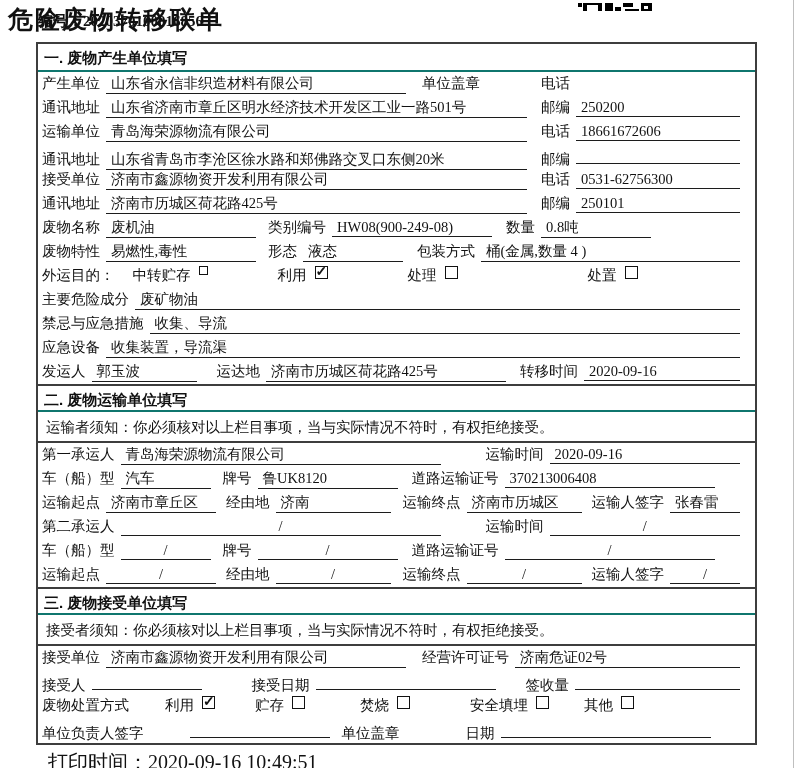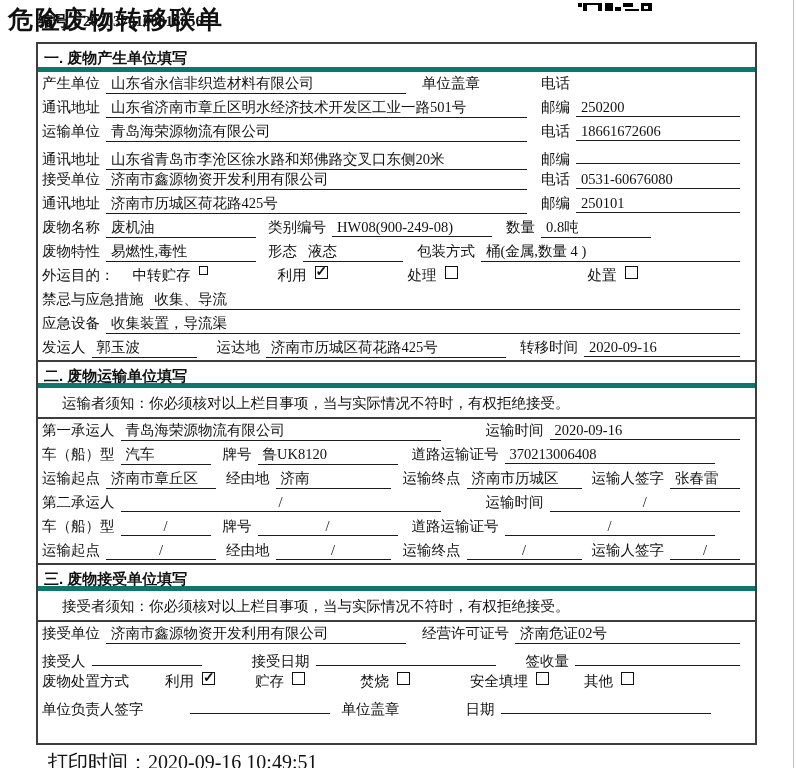--- a/index.html
+++ b/index.html
@@ -12,23 +12,23 @@
   .doc-no { position:absolute; left:38px; top:12px; font-size:15px; white-space:nowrap;font-weight:bold; }
   .doc-title { position:absolute; left:8px; top:3px; width:100%; font-size:25px; font-weight:bold;
                font-family:"Liberation Sans","DejaVu Sans",sans-serif; letter-spacing:2px; }
   .qr-frag { position:absolute; left:578px; top:0; width:74px; height:11px; overflow:hidden; }
 
   
   .form { position:absolute; left:36px; top:42px; width:721px; height:703px;
           border:2px solid #3d3d3d; background:#fff; font-size:14.5px; }
   .sec-title { height:28px; line-height:27px; padding-left:6px; font-weight:bold; font-size:15px;
                font-family:"Liberation Sans","DejaVu Sans",sans-serif;
-               border-bottom:5px solid #0f766e; }
+               border-bottom:2px solid #0f766e; }
   .sec-top { border-top:2px solid #3d3d3d; }
-  .notice { height:31px; line-height:30px; padding-left:24px; border-bottom:2px solid #3d3d3d; white-space:nowrap; }
+  .notice { height:31px; line-height:30px; padding-left:8px; border-bottom:2px solid #3d3d3d; white-space:nowrap; }
 
   .row { display:flex; align-items:baseline; height:24px; padding:2px 15px 0 4px; white-space:nowrap; }
   .lbl { white-space:nowrap; margin-right:6px; flex:0 0 auto; }
   .u { border-bottom:1px solid #1c1c1c; padding:0 5px; white-space:nowrap; overflow:hidden; flex:0 0 auto; min-height:18px; }
   .grow { flex:1 1 0 !important; min-width:0; }
   .c { text-align:center; }
   .left { width:499px; display:flex; align-items:baseline; flex:0 0 auto; }
   .left .u.grow { margin-right:14px; }
   .right { flex:1 1 0; display:flex; align-items:baseline; min-width:0; }
 
@@ -117,21 +117,21 @@
       </div>
     </div>
 
     <div class="row">
       <div class="left">
         <span class="lbl">接受单位</span>
         <span class="u grow">济南市鑫源物资开发利用有限公司</span>
       </div>
       <div class="right">
         <span class="lbl">电话</span>
-        <span class="u grow">0531-60676080</span>
+        <span class="u grow">0531-62756300</span>
       </div>
     </div>
 
     <div class="row">
       <div class="left">
         <span class="lbl">通讯地址</span>
         <span class="u grow">济南市历城区荷花路425号</span>
       </div>
       <div class="right">
         <span class="lbl">邮编</span>
@@ -170,20 +170,24 @@
       <span class="opt ml80">
         <span class="ol">处理</span>
         <span class="cb"></span>
       </span>
       <span class="opt ml130">
         <span class="ol">处置</span>
         <span class="cb"></span>
       </span>
     </div>
 
+    <div class="row">
+      <span class="lbl">主要危险成分</span>
+      <span class="u grow">废矿物油</span>
+    </div>
 
     <div class="row">
       <span class="lbl">禁忌与应急措施</span>
       <span class="u grow">收集、导流</span>
     </div>
 
     <div class="row">
       <span class="lbl">应急设备</span>
       <span class="u grow">收集装置，导流渠</span>
     </div>

